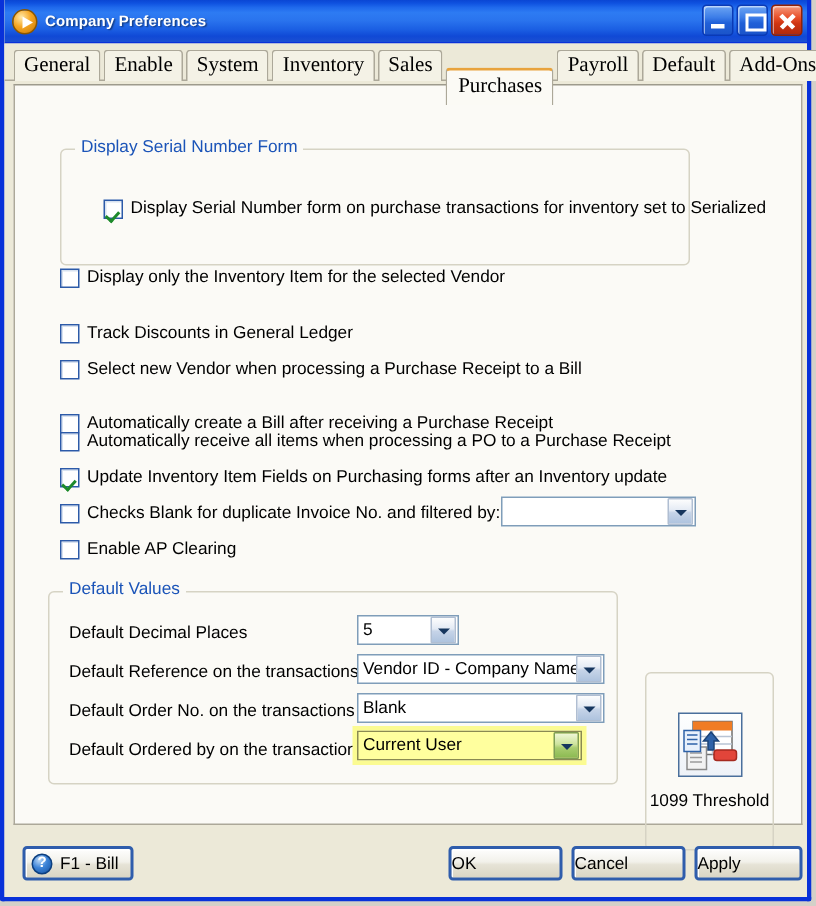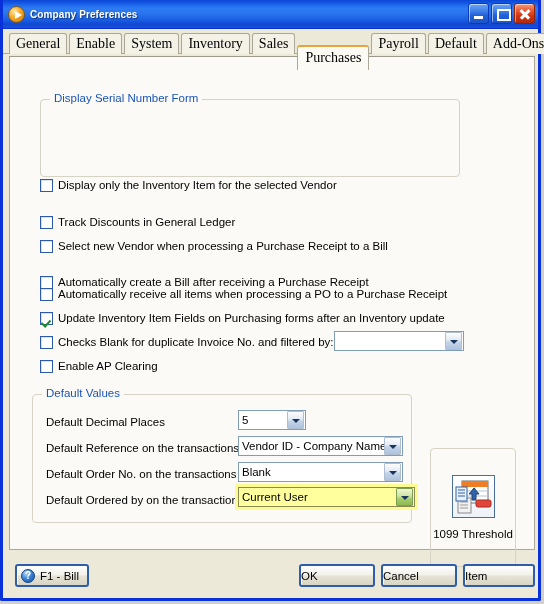--- a/index.html
+++ b/index.html
@@ -354,20 +354,24 @@
     <div class="tab">Payroll</div>
     <div class="tab">Default</div>
     <div class="tab">Add-Ons</div>
     <div class="tab">Email Setup</div>
   </div>
 
   <div id="content">
 
     <div class="groupbox" style="left:30px; top:42px; width:420px; height:78px;">
       <div class="group-legend">Display Serial Number Form</div>
+      <div class="cbrow" style="left:28px; top:33px;">
+        <div class="cb checked"></div>
+        <div class="cblabel">Display Serial Number form on purchase transactions for inventory set to Serialized</div>
+      </div>
     </div>
 
     <div class="cbrow" style="left:30px; top:122px;align-items:center;">
       <div class="cb"></div>
       <div class="cblabel">Display only the Inventory Item for the selected Vendor</div>
     </div>
 
     <div class="cbrow" style="left:30px; top:159px;">
       <div class="cb"></div>
       <div class="cblabel">Track Discounts in General Ledger</div>
@@ -423,21 +427,21 @@
       <div class="arrowbtn"></div>
     </div>
 
     <div class="fieldlabel" style="left:36px; top:410px;">Default Order No. on the transactions</div>
     <div class="combo" style="left:228px; top:405px; width:165px;">
       <div class="val">Blank</div>
       <div class="arrowbtn"></div>
     </div>
 
     <div class="fieldlabel" style="left:36px; top:436px;">Default Ordered by on the transactions</div>
-    <div class="combo highlight" style="left:228px; top:430px; width:177px;">
+    <div class="combo highlight" style="left:228px; top:430px; width:150px;">
       <div class="val">Current User</div>
       <div class="arrowbtn"></div>
     </div>
 
     <div id="threshold-panel">
       <div id="threshold-icon">
         <svg width="41" height="41" viewBox="0 0 41 41">
           <rect x="9" y="5" width="26" height="22" fill="#ffffff" stroke="#6f6f6f" stroke-width="1"></rect>
           <rect x="9" y="5" width="26" height="6" fill="#f07c24"></rect>
           <line x1="9" y1="15" x2="35" y2="15" stroke="#b9c4d4" stroke-width="1"></line>
@@ -465,17 +469,17 @@
       <div id="help-icon">?</div>
       <span id="help-label">F1 - Bill</span>
     </div>
     <div class="btn default" style="left:296px; top:11px; width:76px;">
       <span>OK</span>
     </div>
     <div class="btn default" style="left:378px; top:11px; width:76px;">
       <span>Cancel</span>
     </div>
     <div class="btn default" style="left:460px; top:11px; width:72px;">
-      <span>Item</span>
+      <span>Apply</span>
     </div>
   </div>
 
 </div>
 
 </body></html>

